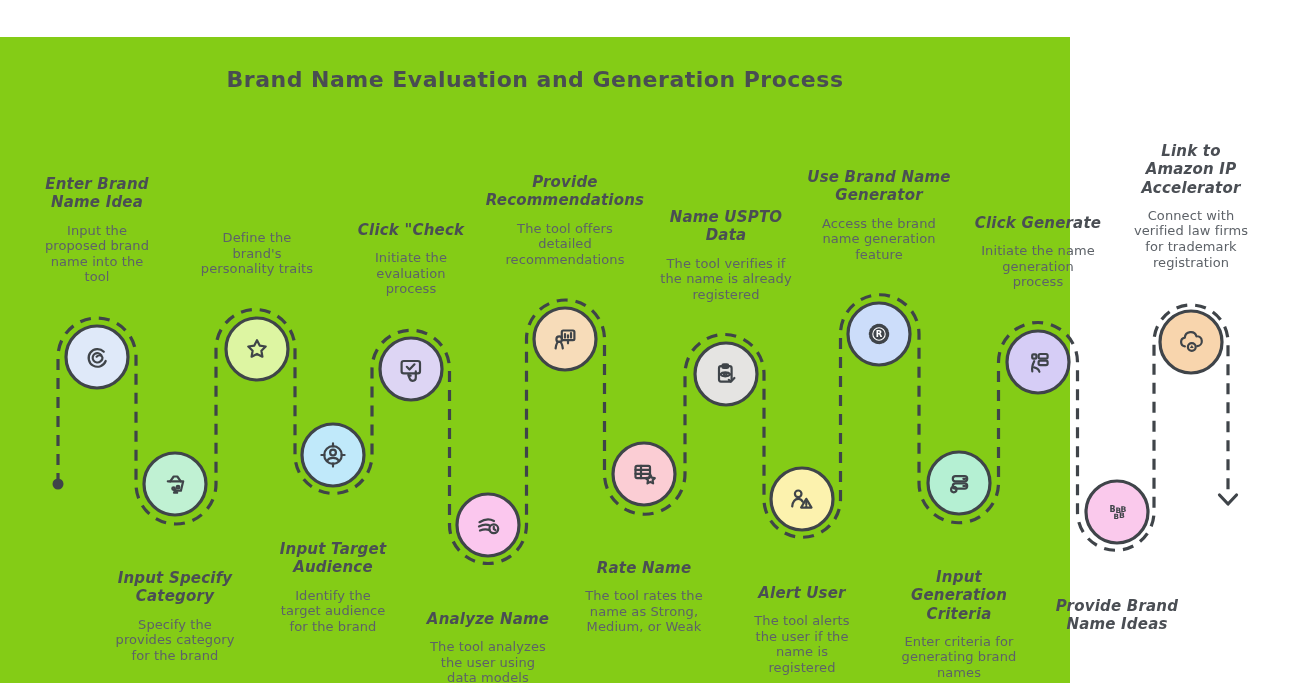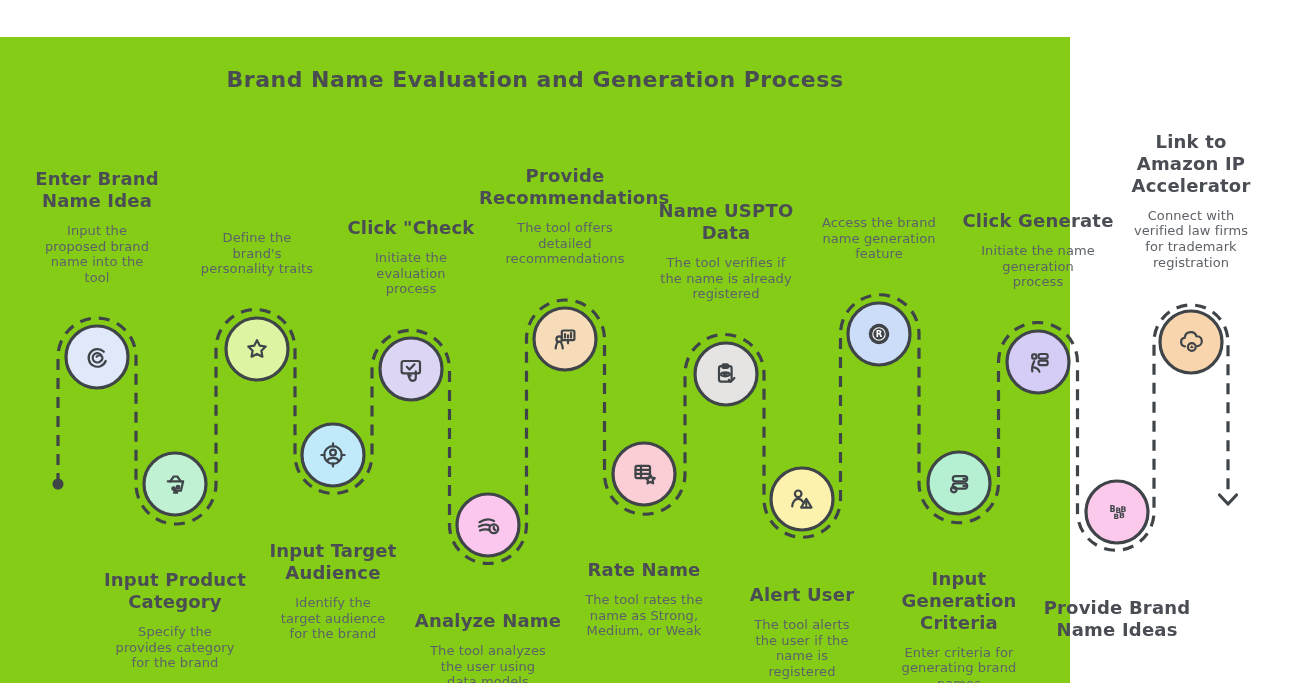--- a/index.html
+++ b/index.html
@@ -8,22 +8,22 @@
   .page-title {
     position:absolute; top:30px; left:0; width:100%;
     text-align:center; font-size:22px; font-weight:bold;
     color:#494d52; letter-spacing:.5px;
   }
   svg.flow { position:absolute; left:0; top:0; }
   .node-label { position:absolute; width:172px; text-align:center; }
   .node-label.top    { transform:translate(-50%,-100%); }
   .node-label.bottom { transform:translateX(-50%); }
   .node-title {
-    font-size:18px; font-weight:bold; color:#4a4e54;
-    line-height:1.22; white-space:pre-line; letter-spacing:.2px;
+    font-size:15px; font-weight:bold; color:#4a4e54;
+    line-height:1.22; white-space:pre-line; letter-spacing:.2px;font-style:italic;
   }
   .node-desc {
     margin-top:11px; font-size:13px; color:#5d6268;
     line-height:1.2; white-space:pre-line; letter-spacing:.1px;
   }
 </style>
 </head>
 <body>
 
 <div class="stage">
@@ -170,21 +170,21 @@
   <div id="labels">
       <div class="node-label top" style="left: 97px; top: 248px;">
         <div class="node-title">Enter Brand
 Name Idea</div>
         <div class="node-desc">Input the
 proposed brand
 name into the
 tool</div>
       </div>
       <div class="node-label bottom" style="left: 175px; top: 532px;">
-        <div class="node-title">Input Product
+        <div class="node-title">Input Specify
 Category</div>
         <div class="node-desc">Specify the
 provides category
 for the brand</div>
       </div>
       <div class="node-label top" style="left: 257px; top: 240px;">
         <div class="node-desc">Define the
 brand's
 personality traits</div>
       </div>
@@ -228,20 +228,22 @@
 registered</div>
       </div>
       <div class="node-label bottom" style="left: 802px; top: 547px;">
         <div class="node-title">Alert User</div>
         <div class="node-desc">The tool alerts
 the user if the
 name is
 registered</div>
       </div>
       <div class="node-label top" style="left: 879px; top: 225px;">
+        <div class="node-title">Use Brand Name
+Generator</div>
         <div class="node-desc">Access the brand
 name generation
 feature</div>
       </div>
       <div class="node-label bottom" style="left: 959px; top: 531px;">
         <div class="node-title">Input
 Generation
 Criteria</div>
         <div class="node-desc">Enter criteria for
 generating brand

